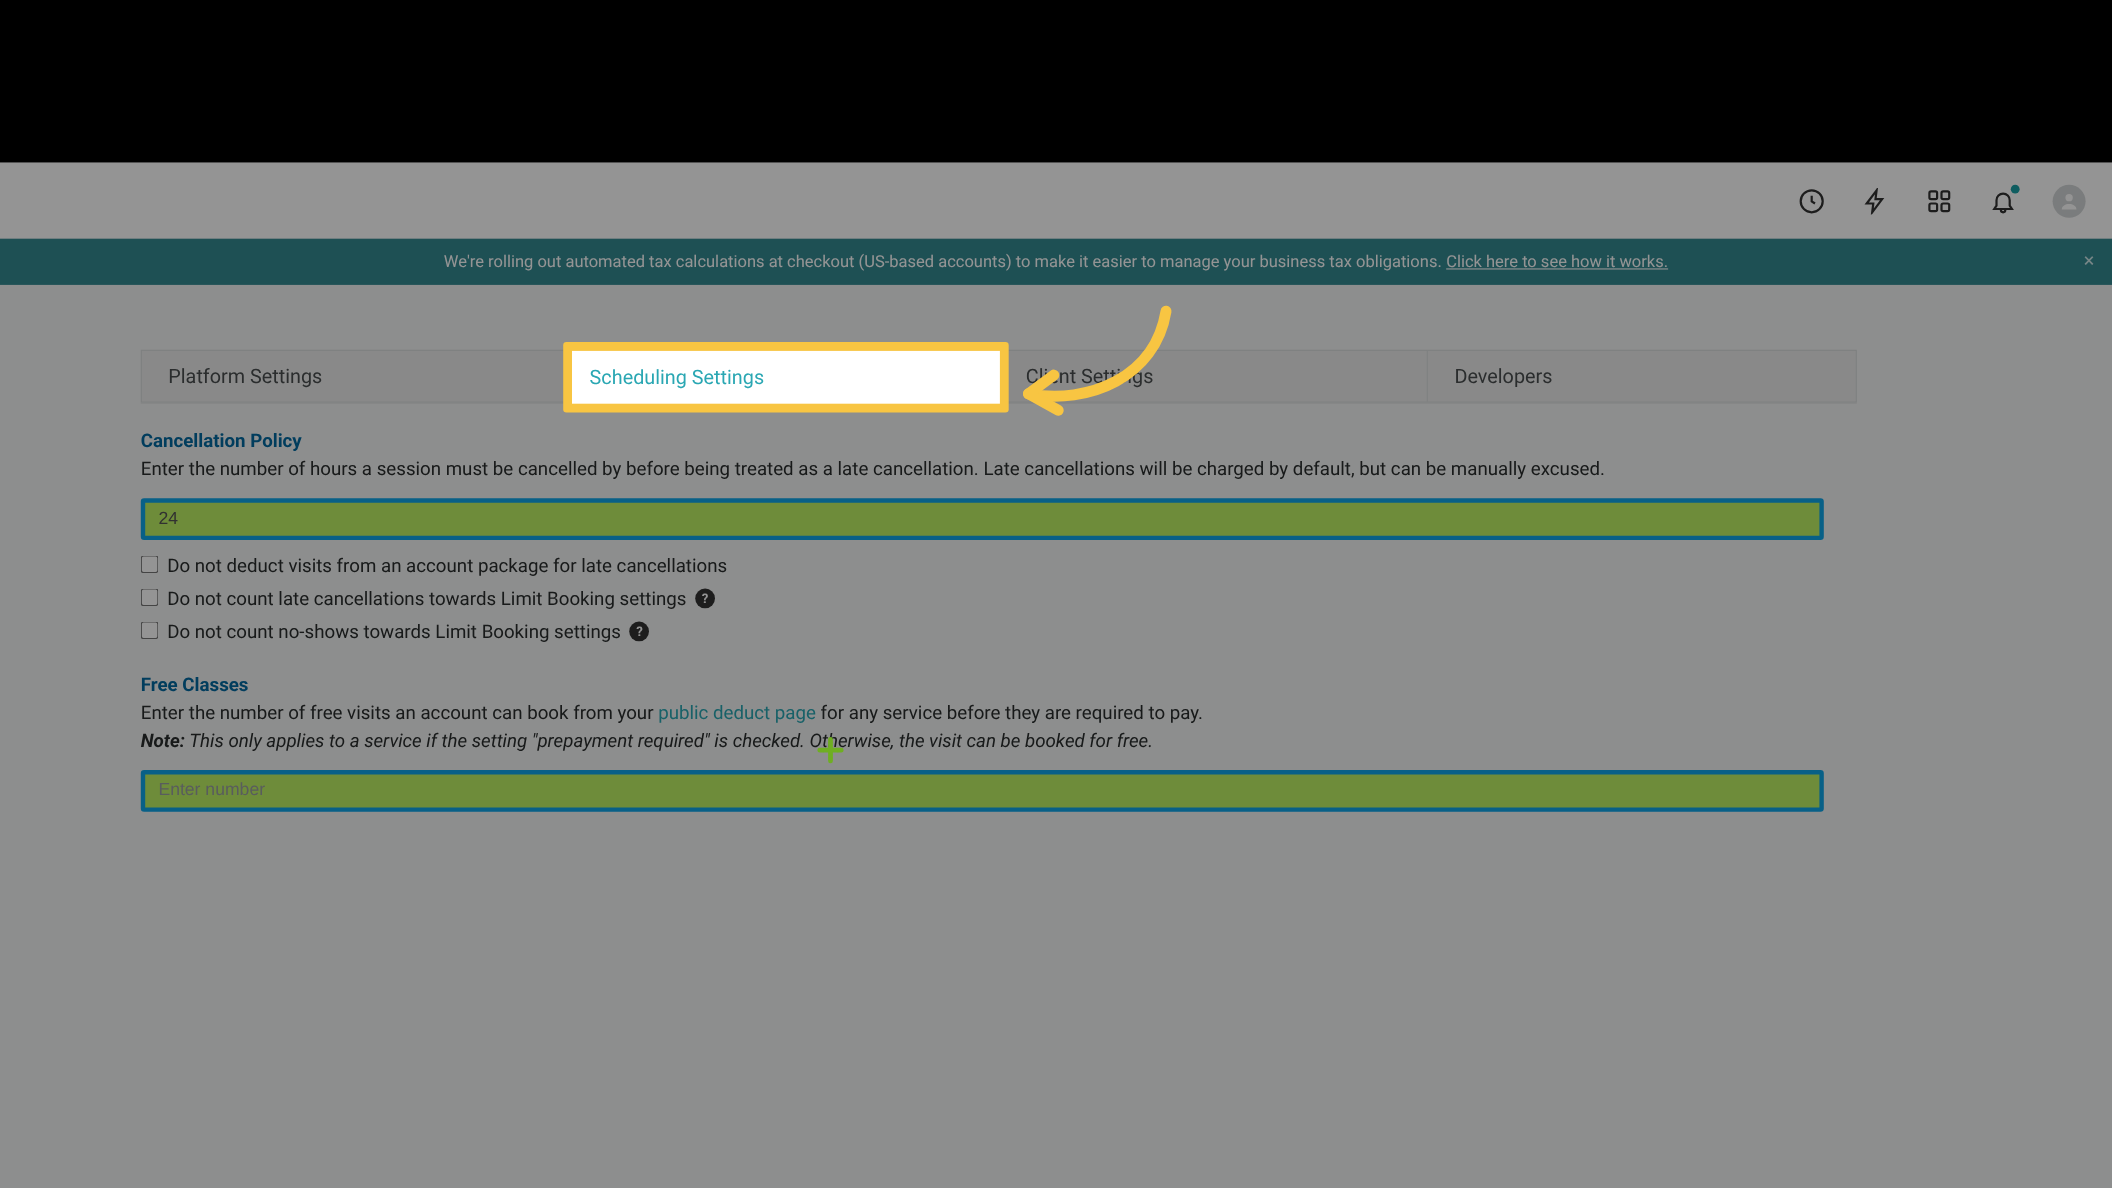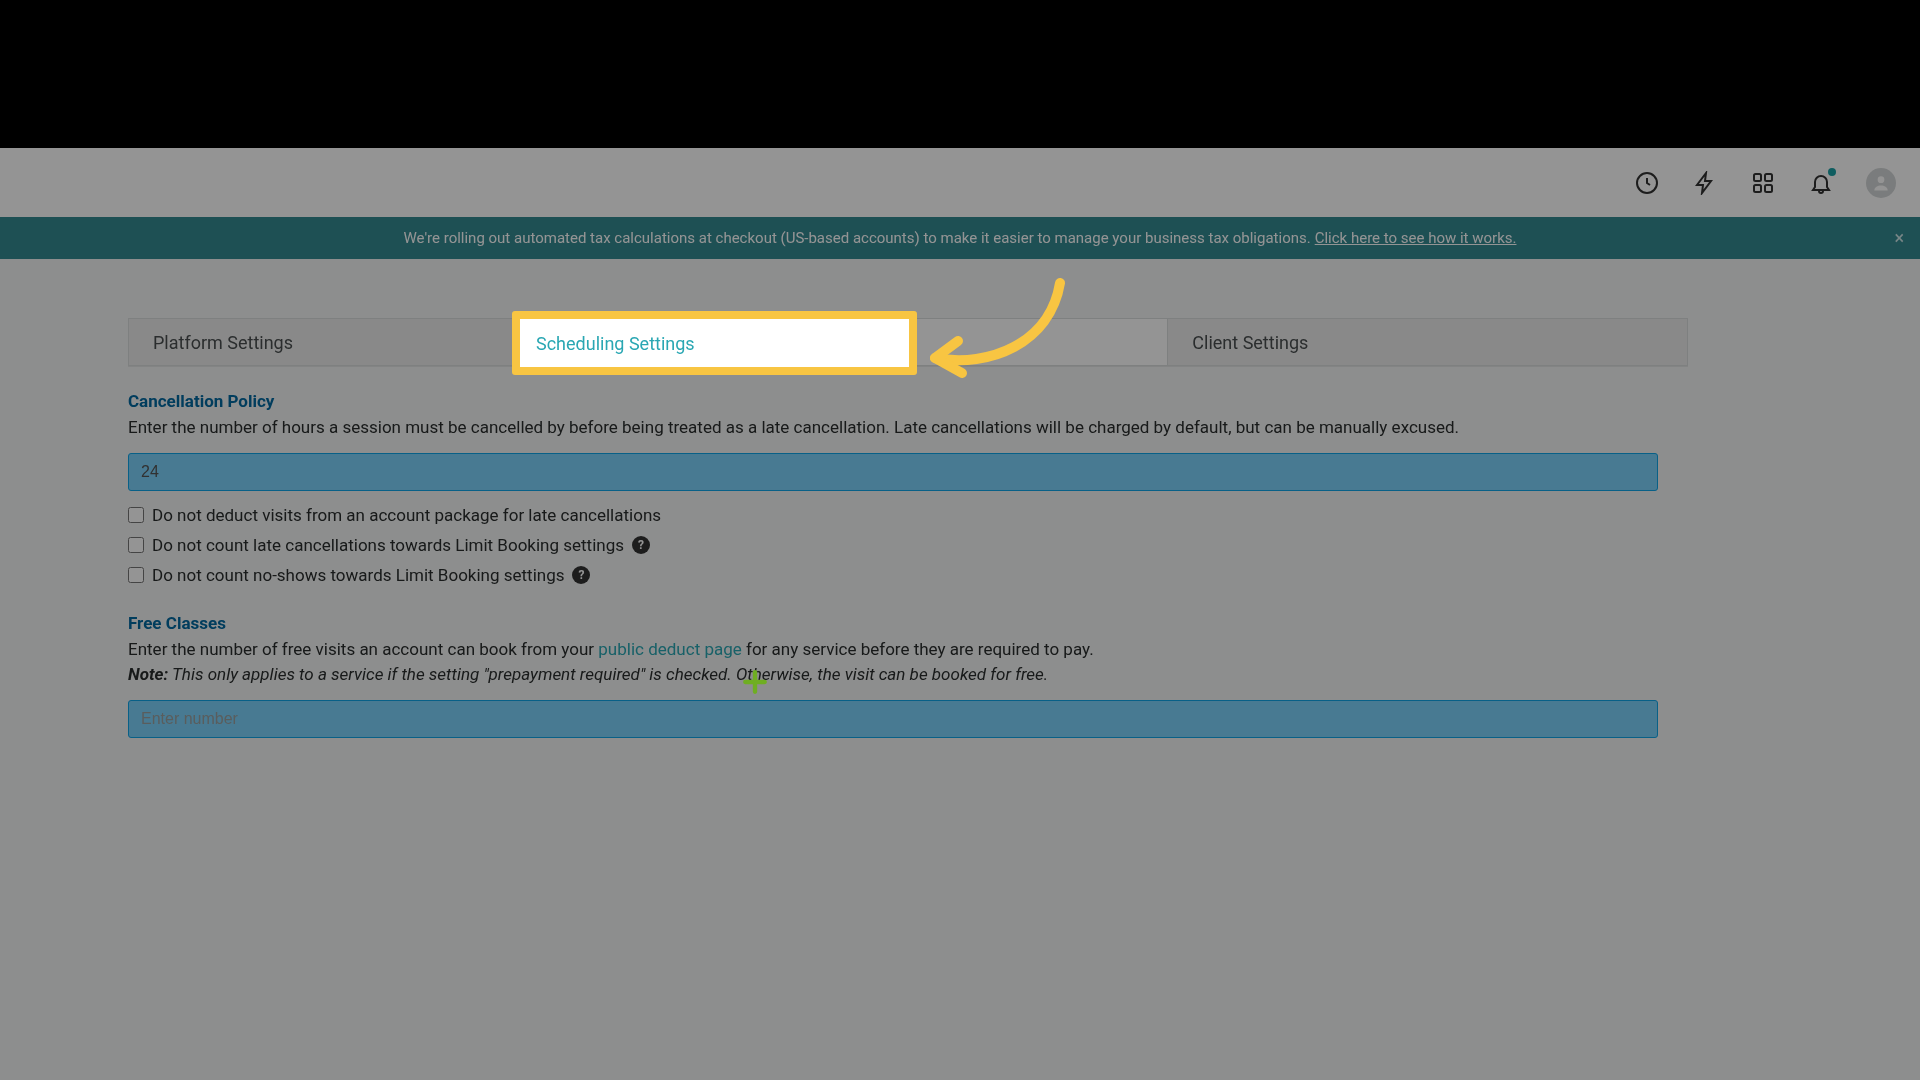--- a/index.html
+++ b/index.html
@@ -31,25 +31,25 @@
 
     .section-title { font-size:23px; color:#2a2e2e; font-weight:400; margin-top:40px; margin-bottom:14px; }
     .hr { border:0; border-top:1px solid #e2e4e4; margin-bottom:24px; }
 
     .field-block { margin-bottom:28px; }
     .field-label { font-size:17px; font-weight:700; color:#0369a1; margin-bottom:4px; }
     .field-desc { font-size:17px; color:#2a2e2e; line-height:1.5; margin-bottom:12px; max-width:1460px; }
     .field-desc a { color:#2aa7b3; text-decoration:none; }
     .field-desc em { font-style:italic; }
 
-    .text-input { width:1530px; height:38px; border:1px solid #0ea5e9; border-radius:3px; padding:0 12px; font-size:16px; color:#555; background:#7dd3fc; }
+    .text-input { width:1530px; height:38px; border:4px solid #0ea5e9; border-radius:3px; padding:0 12px; font-size:16px; color:#555; background:#bef264; }
     .text-input::placeholder { color:#9aa0a0; }
 
     .checks { margin-top:14px; }
-    .check-line { display:flex; align-items:center; gap:8px; font-size:17px; color:#2a2e2e; margin-bottom:10px; position:relative; }
+    .check-line { display:flex; align-items:flex-start; gap:8px; font-size:17px; color:#2a2e2e; margin-bottom:10px; position:relative; }
     .check-line input[type=checkbox]{ width:16px; height:16px; }
     .help { display:inline-flex; width:18px; height:18px; background:#333; color:#fff; border-radius:50%; font-size:12px; font-weight:700; align-items:center; justify-content:center; cursor:pointer; }
 
     
     .dimmer { position:absolute; inset:0; background:rgba(0,0,0,0.42); pointer-events:none; }
     
     .spotlight { position:absolute; width:405px; height:64px; background:#f8c542; border-radius:3px; pointer-events:none; }
     .spotlight-inner { position:absolute; left:8px; top:8px; right:8px; bottom:8px; background:#fff; display:flex; align-items:center; padding-left:16px; font-size:18px; color:#2aa7b3; }
 
     .arrow-highlight { position:absolute; pointer-events:none; }
@@ -101,20 +101,21 @@
     <span>We're rolling out automated tax calculations at checkout (US-based accounts) to make it easier to manage your business tax obligations.</span>
     <a href="#">Click here to see how it works.</a>
     <span class="promo-close">×</span>
   </div>
 
   <div class="content">
     <div class="tabs-row">
       <div class="tab">Platform Settings</div>
       <div class="tab active">Scheduling Settings</div>
       <div class="tab">Client Settings</div>
+      <div class="tab">Developers</div>
     </div>
 
     <hr class="hr">
 
     <div class="field-block">
       <div class="field-label">Cancellation Policy</div>
       <div class="field-desc">Enter the number of hours a session must be cancelled by before being treated as a late cancellation. Late cancellations will be charged by default, but can be manually excused.</div>
       <input class="text-input" type="text" value="24" style="">
       <div class="checks">
         <label class="check-line">

